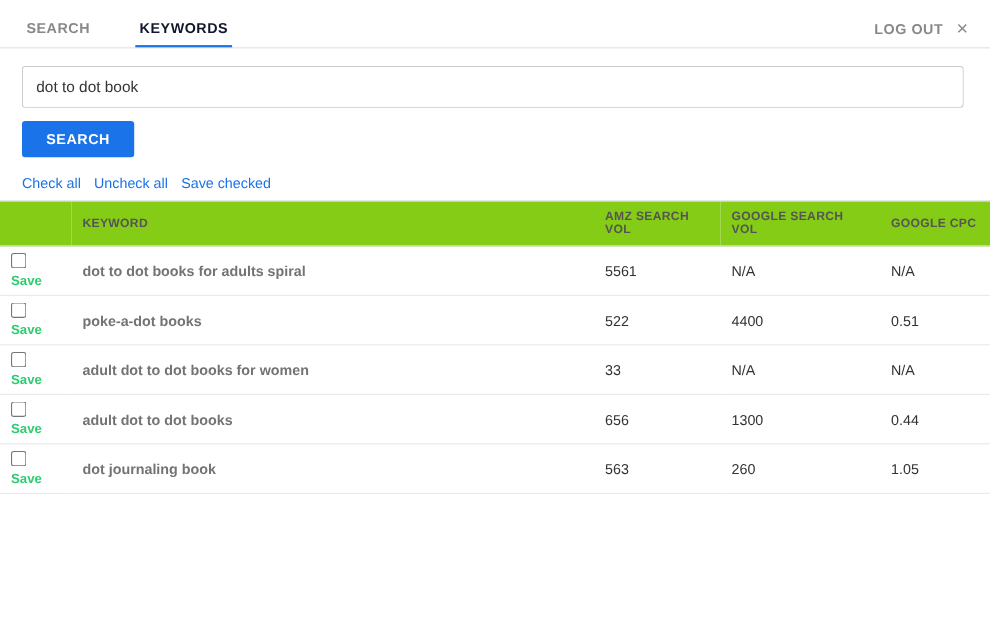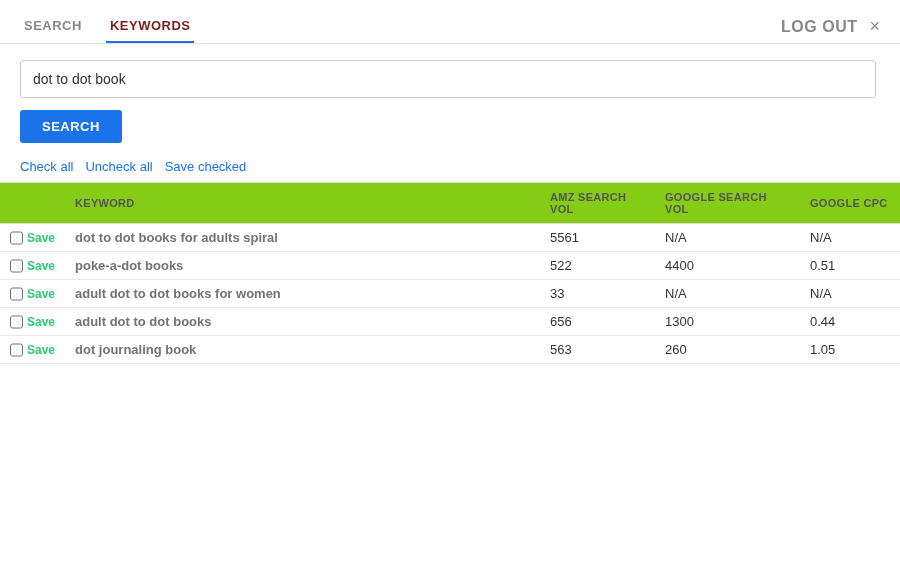--- a/index.html
+++ b/index.html
@@ -30,30 +30,31 @@
       padding: 8px 4px;
       font-size: 13px;
       font-weight: 600;
       cursor: pointer;
       color: #888;
       text-transform: uppercase;
       letter-spacing: 0.5px;
       border-bottom: 2px solid transparent;
     }
     .nav-tab.active {
-      color: #7f1d1d;
+      color: #0f172a;
       border-bottom: 2px solid #1a73e8;
+      margin-left: 17px;
     }
     .header-right {
       display: flex;
       align-items: center;
       gap: 12px;
     }
     .logout-btn {
-      font-size: 16px;
+      font-size: 13px;
       font-weight: 600;
       color: #888;
       text-transform: uppercase;
       letter-spacing: 0.5px;
       cursor: pointer;
     }
     .close-icon {
       font-size: 18px;
       color: #888;
       cursor: pointer;
@@ -142,21 +143,21 @@
 
     td {
       padding: 6px 10px;
       vertical-align: middle;
       border-bottom: 1px solid #e8e8e8;
       font-size: 13px;
     }
 
     .row-cell-check {
       display: flex;
-      flex-direction: row;
+      flex-direction: column;
       align-items: flex-start;
       gap: 4px;
     }
 
     .row-cell-check input[type="checkbox"] {
       width: 14px;
       height: 14px;
       cursor: pointer;
       margin: 0;
     }

